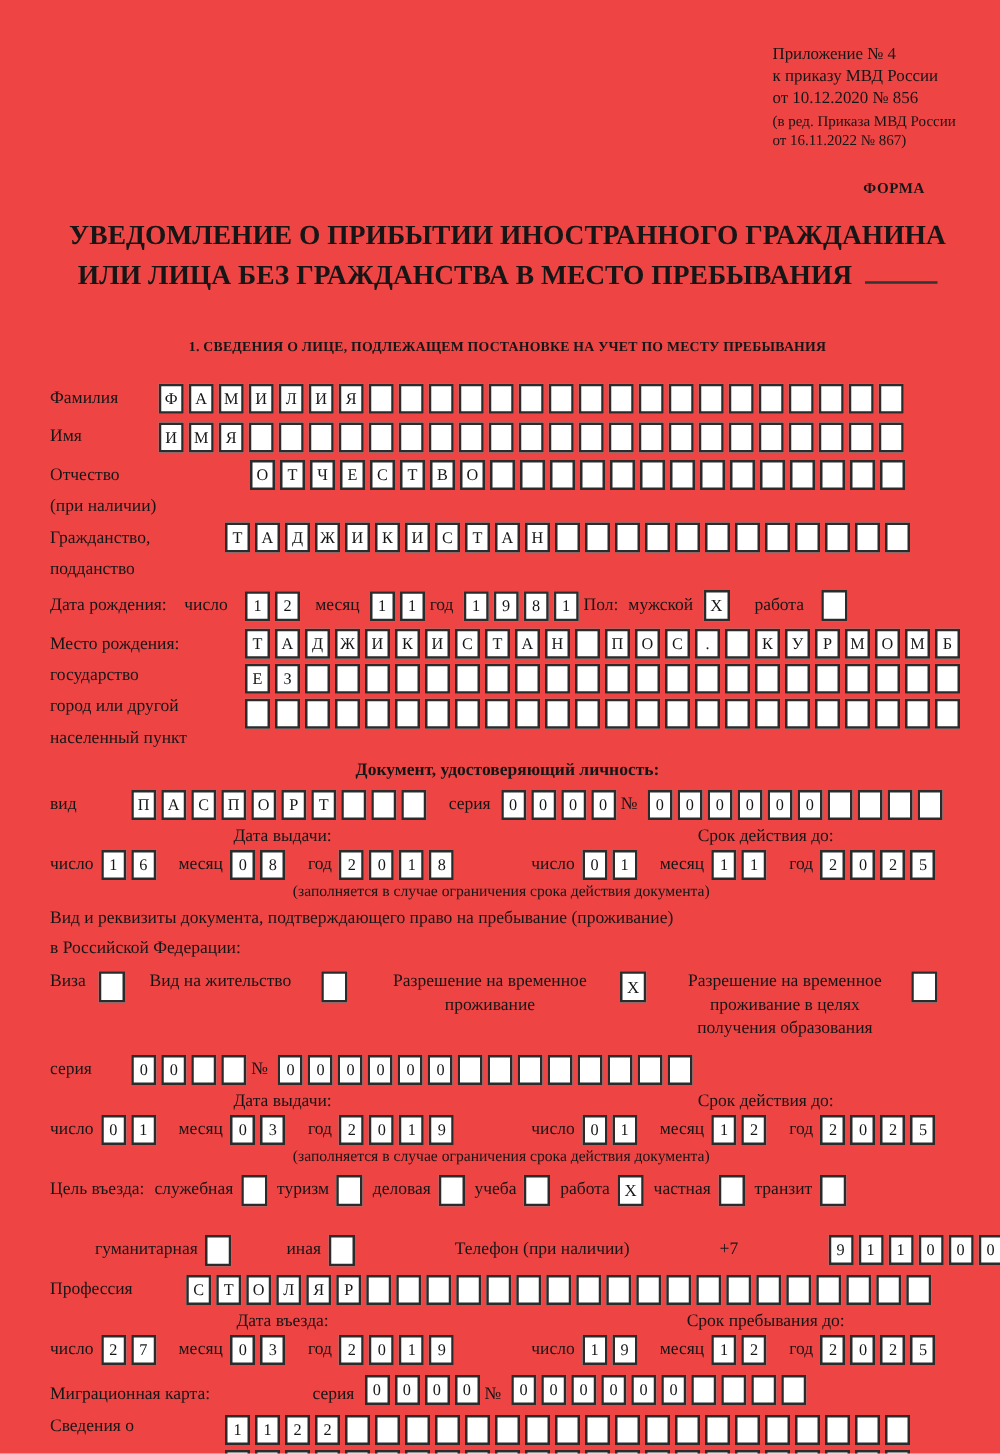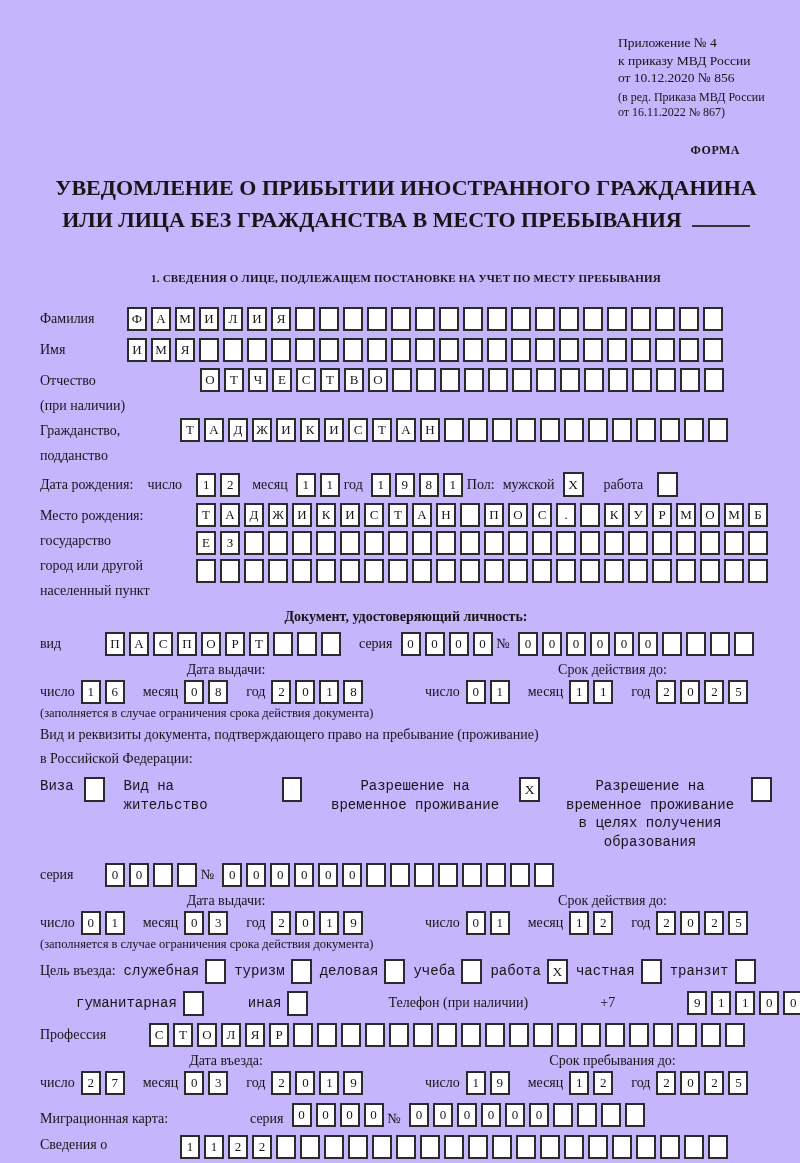--- a/index.html
+++ b/index.html
@@ -1,17 +1,17 @@
 <!DOCTYPE html>
 <html><head>
 <meta charset="utf-8">
 <style>
   html,body{margin:0;padding:0;background:#fff;}
   body{width:800px;font-family:"Liberation Serif","DejaVu Serif",serif;color:#161616;}
-  .page{box-sizing:border-box;width:800px;height:1163px;padding:34px 28px 0 40px;overflow:hidden;background:#c4b5fd;}
+  .page{box-sizing:border-box;width:800px;height:1163px;padding:34px 28px 0 40px;overflow:hidden;background:#ef4444;}
 
   
   .appendix{margin-left:578px;font-size:13.5px;line-height:1.3;}
   .edition{margin-left:578px;font-size:12px;line-height:1.3;margin-top:3px;}
   .forma{text-align:right;padding-right:32px;font-weight:bold;font-size:12px;letter-spacing:.5px;margin-top:22px;}
   .title{text-align:center;font-weight:bold;font-size:22px;line-height:1.45;margin-top:14px;}
   .title-underline{display:inline-block;width:58px;border-bottom:2px solid #333;height:14px;margin-left:10px;}
   .section-heading{text-align:center;font-weight:bold;font-size:11px;margin-top:36px;letter-spacing:.2px;}
 
   
@@ -31,25 +31,25 @@
 
   .dateheads{display:flex;font-size:14px;margin-top:4px;gap:41px;}
   .dh-left{width:385px;text-align:center;}
   .dh-right{width:330px;text-align:center;}
   .datepair{display:flex;align-items:center;margin-top:2px;}
   .dp-left{display:flex;align-items:center;width:385px;}
   .dp-right{display:flex;align-items:center;}
   .dp-left .lbl,.dp-right .lbl{margin-right:6px;}
   .dp-left .cells,.dp-right .cells{margin-right:14px;}
   .note{font-size:12.5px;margin-top:2px;margin-bottom:6px;}
-  .note.right{text-align:left;padding-right:10px;}
+  .note.right{text-align:center;padding-right:10px;}
 
   .options-row{align-items:flex-start;margin-top:10px;margin-bottom:10px;}
   .opt{display:inline-flex;align-items:flex-start;}
-  .opt .olbl{margin-right:10px;line-height:1.35;font-family:Liberation Mono, monospace;}
+  .opt .olbl{margin-right:10px;line-height:1.35;}
   .opt .olbl.center{text-align:center;}
 
   .purpose-row .opt{align-items:center;margin-right:8px;}
   .purpose-row .opt .olbl{margin-right:6px;}
 
   .gap8{width:8px;}.gap14{width:14px;}.gap20{width:20px;}.gap30{width:30px;}.gap45{width:45px;}
 </style>
 </head>
 <body>
 
@@ -538,21 +538,21 @@
       <span class="opt">
           <span class="olbl">частная</span>
           <span class="checkbox"></span>
         </span>
       <span class="opt">
           <span class="olbl">транзит</span>
           <span class="checkbox"></span>
         </span>
     </div>
 
-    <div class="row purpose-row" style="margin-top:6px;gap:36px;">
+    <div class="row purpose-row" style="margin-top:22px;gap:36px;">
       <span style="width:70px"></span>
       <span class="opt">
           <span class="olbl">гуманитарная</span>
           <span class="checkbox"></span>
         </span>
       <span class="opt">
           <span class="olbl">иная</span>
           <span class="checkbox"></span>
         </span>
       <span class="gap30"></span>

